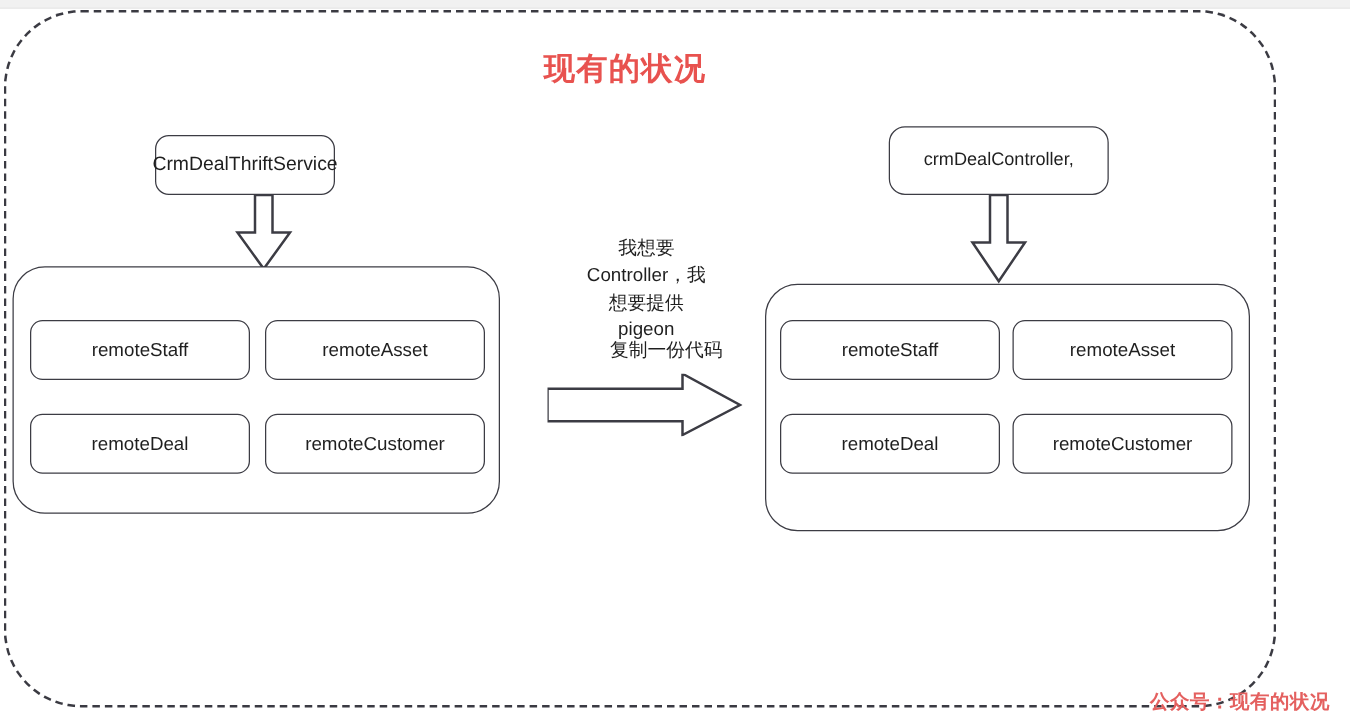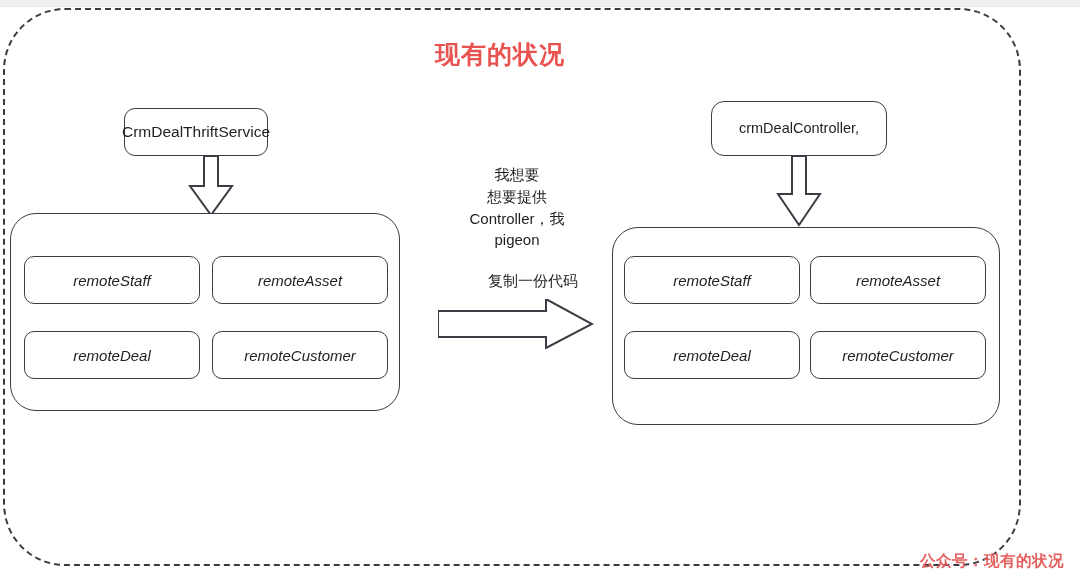--- a/index.html
+++ b/index.html
@@ -80,21 +80,20 @@
     position: absolute;
     box-sizing: border-box;
     border: 1.5px solid #3c3c44;
     border-radius: 10px;
     background: #ffffff;
     display: flex;
     align-items: center;
     justify-content: center;
     font-size: 15px;
     color: #1f1f1f;
-    font-style: italic;
   }
   
   .arrow-svg {
     position: absolute;
   }
   .arrow-svg polygon {
     fill: #ffffff;
     stroke: #3c3c44;
     stroke-width: 2;
     stroke-linejoin: miter;
@@ -135,24 +134,24 @@
   <polygon points="21,0 35,0 35,30 49,30 28,59 7,30 21,30"></polygon>
 </svg>
 
 <div class="group-container" style="left:10px; top:213px; width:390px; height:198px;"></div>
 
 <div class="remote-box" style="left:24px; top:256px; width:176px; height:48px;">remoteStaff</div>
 <div class="remote-box" style="left:212px; top:256px; width:176px; height:48px;">remoteAsset</div>
 <div class="remote-box" style="left:24px; top:331px; width:176px; height:48px;">remoteDeal</div>
 <div class="remote-box" style="left:212px; top:331px; width:176px; height:48px;">remoteCustomer</div>
 
-<div class="middle-note" id="note-want" style="left:442px; top:164px; width:150px;">
+<div class="middle-note" id="note-want" style="left:442px; top:188px; width:150px;">
   <div>我想要</div>
+  <div>Controller，我</div>
   <div>想要提供</div>
-  <div>Controller，我</div>
   <div>pigeon</div>
 </div>
 
 <div class="middle-note" id="note-copy" style="left:458px; top:270px; width:150px;">复制一份代码</div>
 
 <svg class="arrow-svg" style="left:438px; top:299px;" width="156" height="50" viewBox="0 0 156 50">
   <polygon points="0,12 108,12 108,0 154,25 108,49 108,38 0,38"></polygon>
 </svg>
 
 <div class="node-box multiline-box" style="left:711px; top:101px; width:176px; height:55px;">

